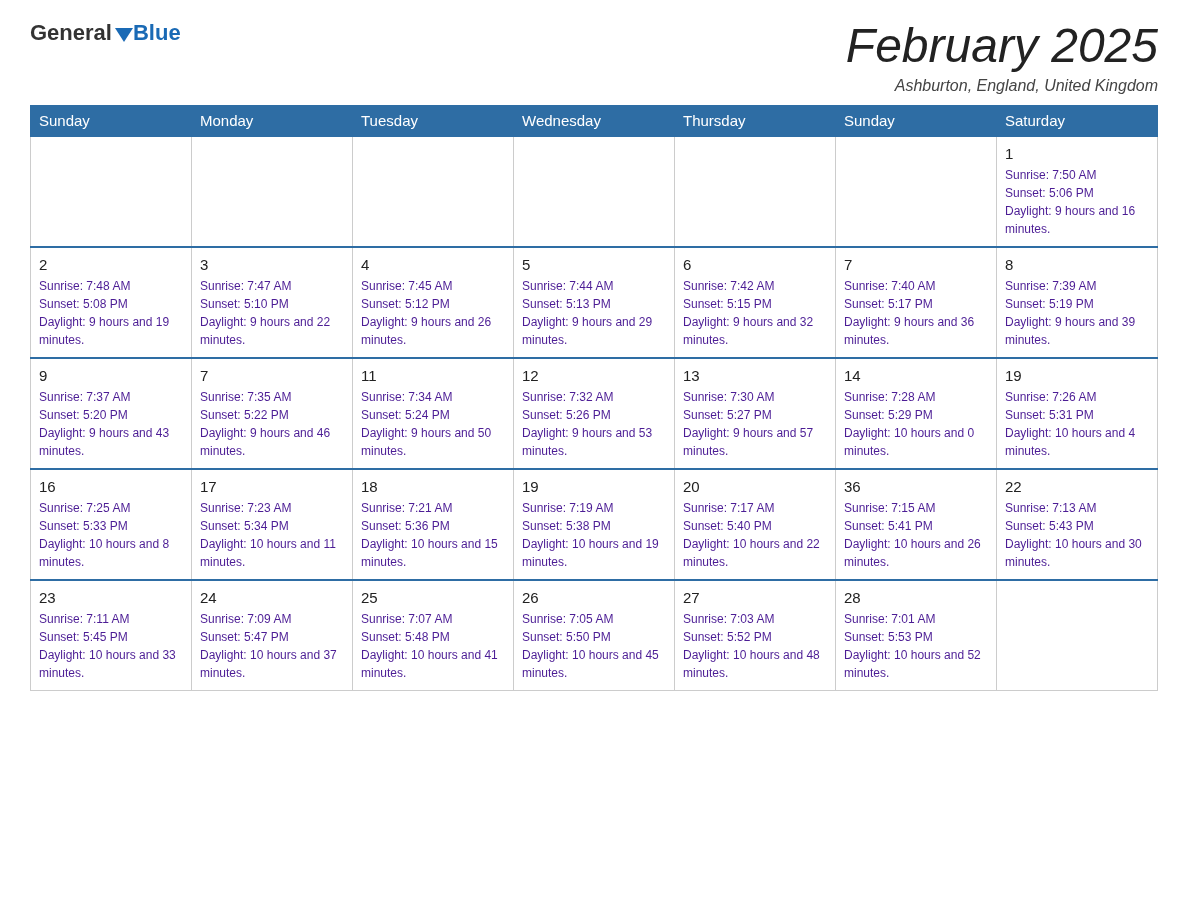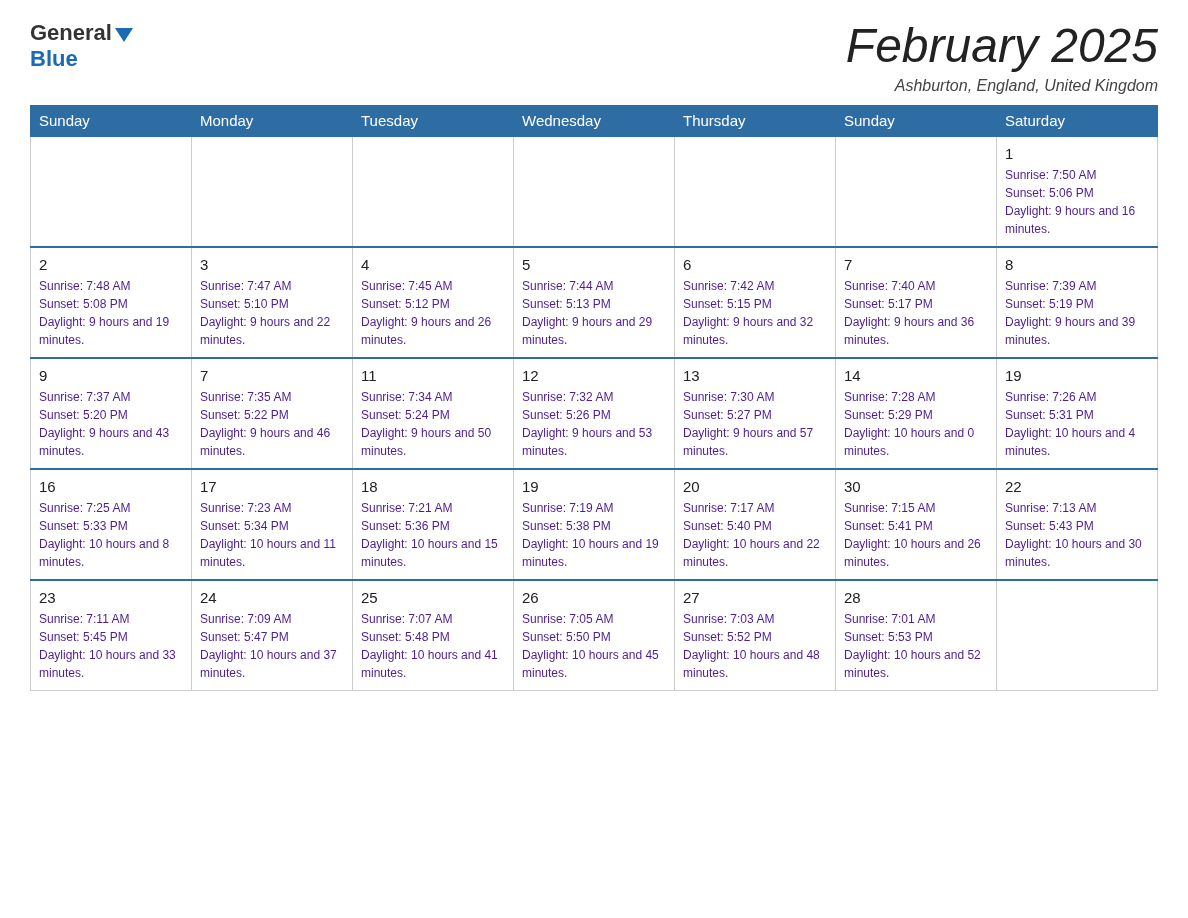--- a/index.html
+++ b/index.html
@@ -81,21 +81,21 @@
     .day-info {
       font-size: 12px;
       color: #4c1d95;
       line-height: 1.5;
     }
     .empty-cell {
       background: #f9f9f9;
     }
     .logo-wrapper {
       display: flex;
-      flex-direction: column;
+      flex-direction: row;
       align-items: flex-start;
     }
     .logo-row {
       display: flex;
       align-items: center;
     }
     .logo-triangle {
       display: inline-block;
       width: 0;
       height: 0;
@@ -224,21 +224,21 @@
         </td>
         <td>
           <span class="day-number">19</span>
           <div class="day-info">Sunrise: 7:19 AM<br>Sunset: 5:38 PM<br>Daylight: 10 hours and 19 minutes.</div>
         </td>
         <td>
           <span class="day-number">20</span>
           <div class="day-info">Sunrise: 7:17 AM<br>Sunset: 5:40 PM<br>Daylight: 10 hours and 22 minutes.</div>
         </td>
         <td>
-          <span class="day-number">30</span>
+          <span class="day-number">36</span>
           <div class="day-info">Sunrise: 7:15 AM<br>Sunset: 5:41 PM<br>Daylight: 10 hours and 26 minutes.</div>
         </td>
         <td>
           <span class="day-number">22</span>
           <div class="day-info">Sunrise: 7:13 AM<br>Sunset: 5:43 PM<br>Daylight: 10 hours and 30 minutes.</div>
         </td>
       </tr>
       <tr>
         <td>
           <span class="day-number">23</span>

